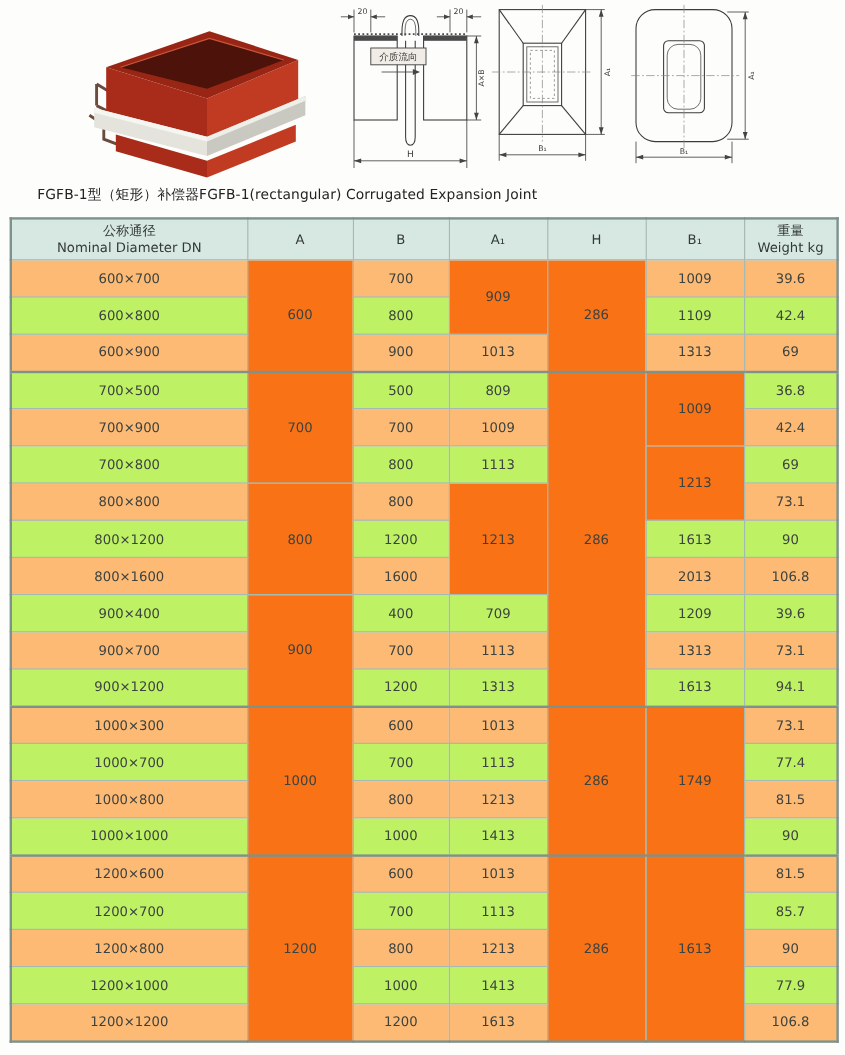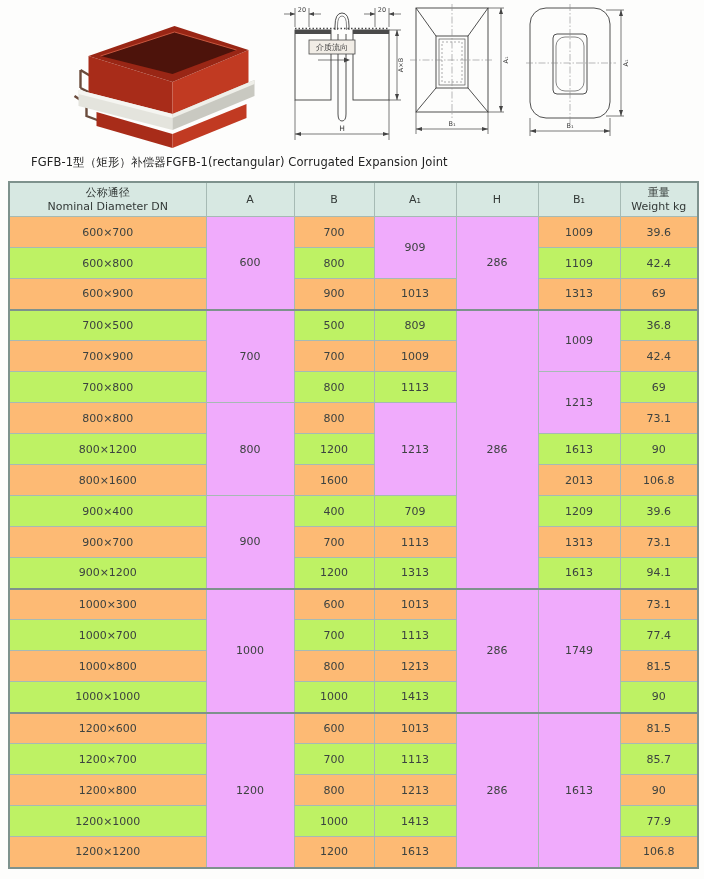--- a/index.html
+++ b/index.html
@@ -26,21 +26,21 @@
   table.dims th,table.dims td{
     border:1px solid #a6bab4;text-align:center;vertical-align:middle;
     padding:0;font-weight:normal;color:#3c4240;
   }
   table.dims thead th{
     height:33px;background:#d7e8e2;font-size:11px;line-height:1.25;color:#333937;
   }
   table.dims tbody tr{height:31px;}
   tr.row-light td{background:#fdba74;}
   tr.row-tint td{background:#bef264;}
-  table.dims td.span-cell{background:#f0abfc;}
+  table.dims td.span-cell{background:#f97316;}
   tr.section-break td{border-top:2px solid #7e928d;text-align:center;}
   svg text{font-family:"DejaVu Sans","Liberation Sans",sans-serif;fill:#3c3c3c;}
   .ln{stroke:#3c3c3c;stroke-width:.9;fill:none;}
   .thin{stroke:#555;stroke-width:.7;fill:none;}
   .dim{stroke:#444;stroke-width:.7;fill:none;}
   .cl{stroke:#8a8a8a;stroke-width:.6;fill:none;stroke-dasharray:7 2 1.5 2;}
   .arr{fill:#444;stroke:none;}
 </style>
 </head>
 <body>

